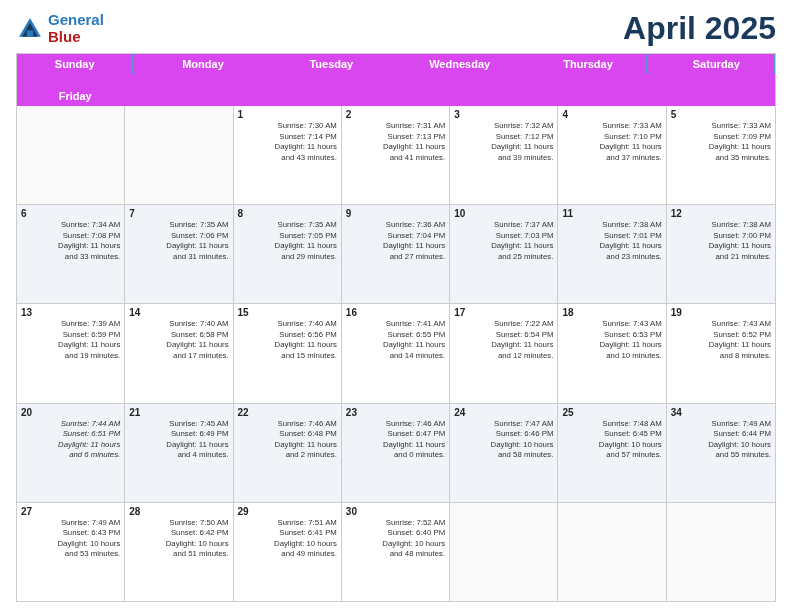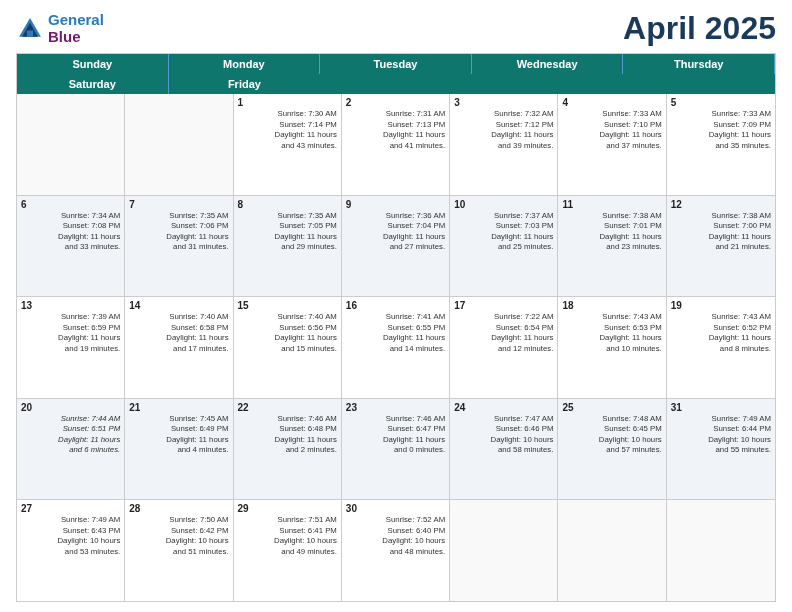--- a/index.html
+++ b/index.html
@@ -56,22 +56,23 @@
       margin-top: 2px;
     }
     .calendar {
       flex: 1;
       display: flex;
       flex-direction: column;
       border: 1px solid #ccc;
     }
     .cal-header {
       display: grid;
-      grid-template-columns: repeat(5, 1fr);
-      background: #0f766e;
+      grid-template-columns: repeat(6, 1fr);
+      background: #d946ef;
+      gap: 12px;
     }
     .cal-header-cell {
       color: #fff;
       font-size: 11px;
       font-weight: bold;
       text-align: center;
       padding: 4px 2px;
       border-right: 1px solid #5599cc;
     }
     .cal-header-cell:last-child { border-right: none; }
@@ -121,21 +122,21 @@
 <div class="page">
   <div class="header">
     <div class="logo">
       <svg class="logo-icon" viewBox="0 0 36 36">
         <polygon points="18,4 32,28 4,28" fill="#2a7abf"></polygon>
         <polygon points="18,10 28,28 8,28" fill="#1a3a5c"></polygon>
         <rect x="14" y="20" width="8" height="8" fill="#2a7abf"></rect>
       </svg>
       <div class="logo-text">
         <div><span>General</span></div>
-        <div><span style="color:#701a75">Blue</span></div>
+        <div><span style="color:#b91c1c">Blue</span></div>
       </div>
     </div>
     <div class="title-block">
       <div class="title-month">April 2025</div>
     </div>
   </div>
 
   <div class="calendar">
     <div class="cal-header">
       <div class="cal-header-cell">Sunday</div>
@@ -325,21 +326,21 @@
 and 58 minutes.</div>
           </div>
           <div class="cal-cell">
             <span class="day-num">25</span>
             <div class="sun-info" style="white-space: pre-line;">Sunrise: 7:48 AM
 Sunset: 6:45 PM
 Daylight: 10 hours
 and 57 minutes.</div>
           </div>
           <div class="cal-cell">
-            <span class="day-num">31</span>
+            <span class="day-num">34</span>
             <div class="sun-info" style="white-space: pre-line;">Sunrise: 7:49 AM
 Sunset: 6:44 PM
 Daylight: 10 hours
 and 55 minutes.</div>
           </div>
         </div>
         <div class="cal-row">
           <div class="cal-cell">
             <span class="day-num">27</span>
             <div class="sun-info" style="white-space: pre-line;">Sunrise: 7:49 AM

